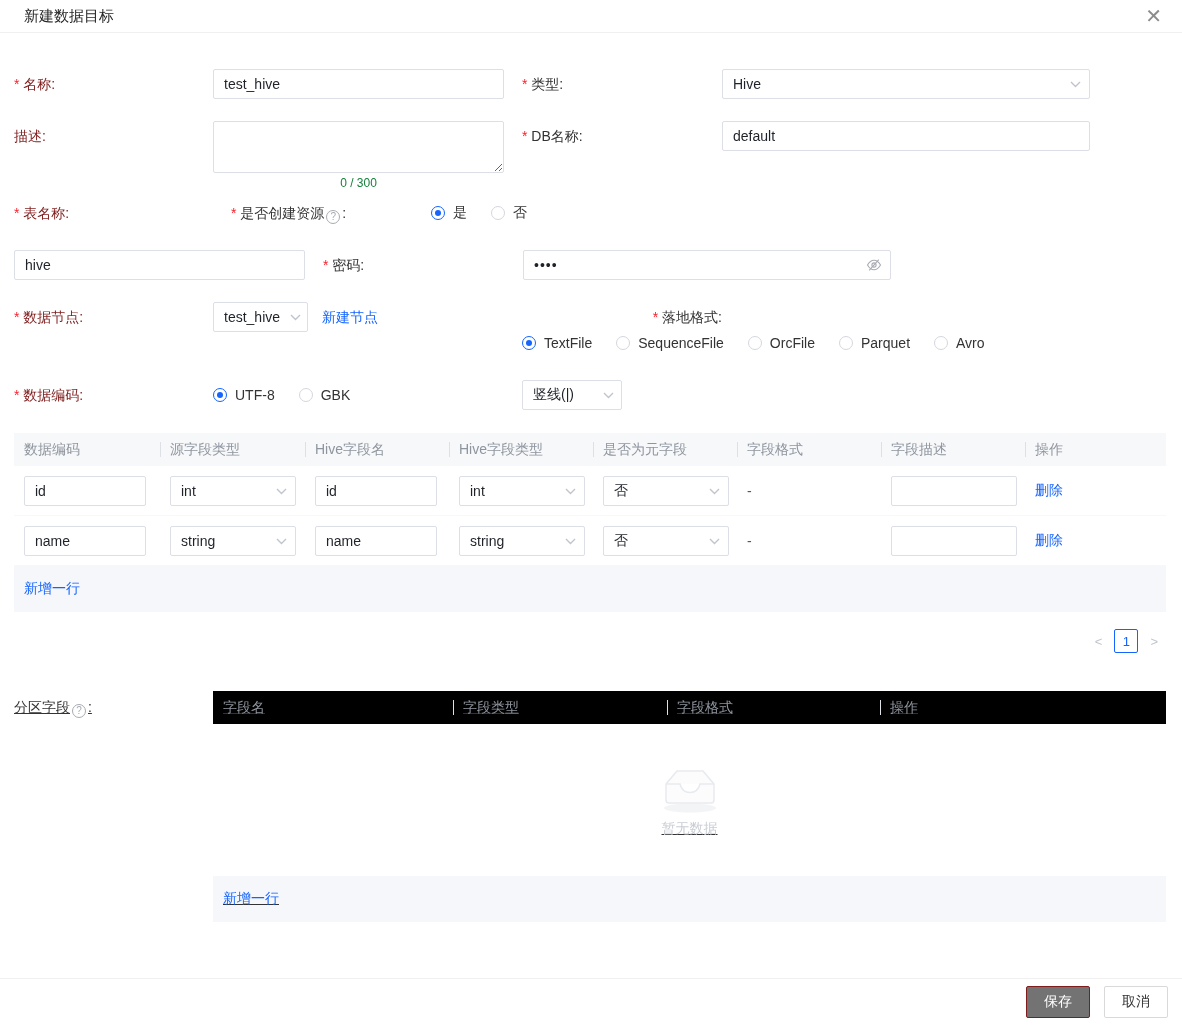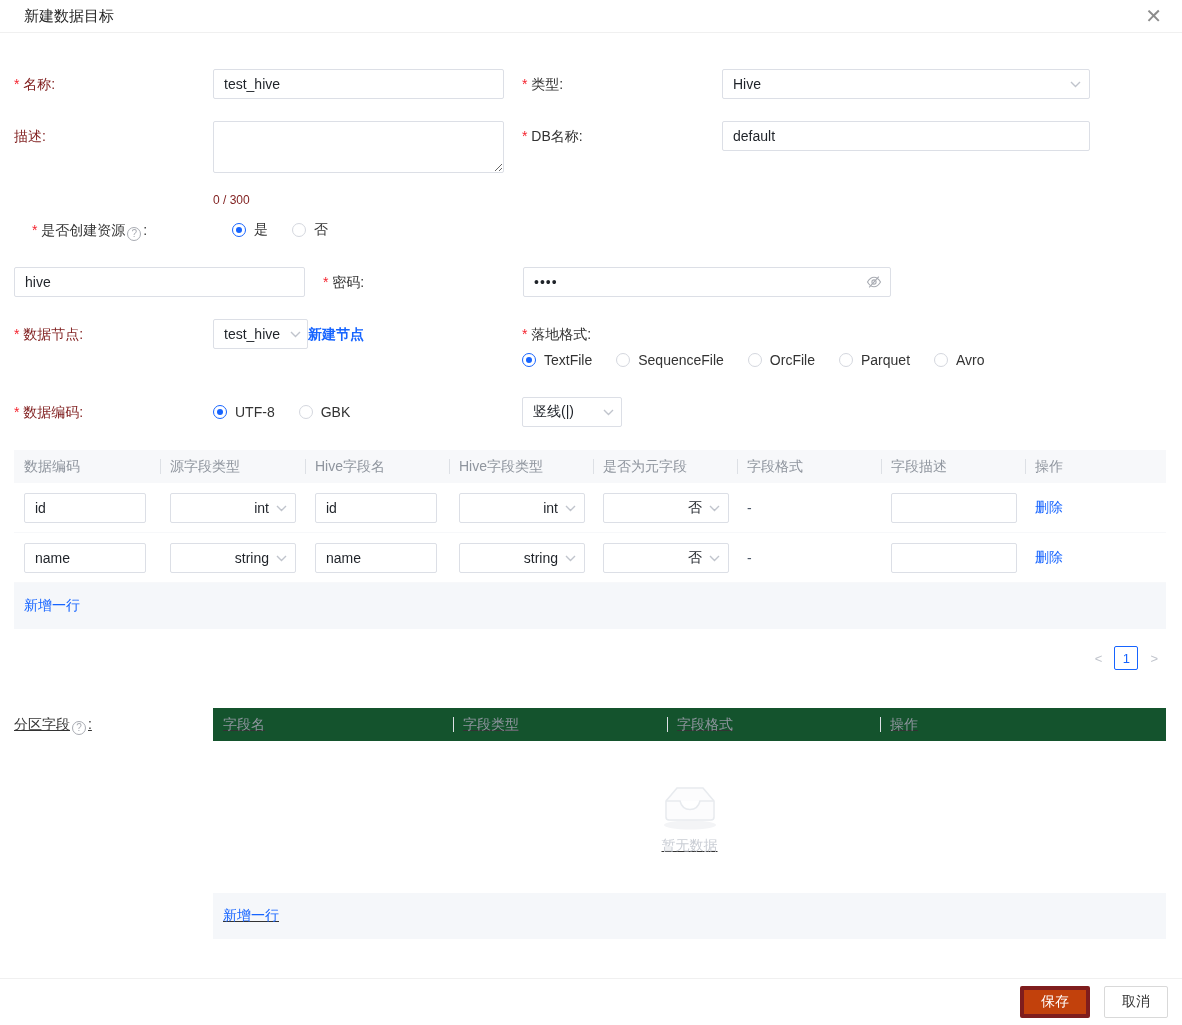--- a/index.html
+++ b/index.html
@@ -17,31 +17,31 @@
   .close-x { position:absolute; right:14px; top:4px; font-size:20px; color:#8c8c8c; cursor:pointer; line-height:24px; padding:0 6px; font-weight:400;}
 
   
   .body { padding: 36px 16px 0 14px; }
   .frow { display:flex; align-items:flex-start; }
   .lbl-l { width:199px; line-height:30px; color:#7f1d1d; }
   .ctl-l { width:291px; }
   .gap   { width:18px; }
   .lbl-r { width:200px; line-height:30px; color:#333; }
   .ctl-r { width:368px; }
-  .rzone { width:586px; }
+  .rzone { width:586px;text-align:right; }
   .req::before { content:"* "; color:#f5222d; }
   .mb22 { margin-bottom:22px; } .mb6 { margin-bottom:6px; }
   .mb26 { margin-bottom:26px; }
 
   
   .inp { width:100%; height:30px; border:1px solid #dcdfe6; border-radius:2px;
          padding:0 10px; font-size:14px; color:#1f2329; outline:none;
          font-family:"Liberation Sans", sans-serif; background:#fff;}
   textarea.inp { height:52px; padding:5px 10px; resize:both; display:block; }
-  .counter { text-align:left; color:#7f1d1d; font-size:12px; line-height:18px; margin-top:18px; }
+  .counter { text-align:center; color:#15803d; font-size:12px; line-height:18px; margin-top:1px; }
   .sel { position:relative; height:30px; border:1px solid #dcdfe6; border-radius:2px;
          background:#fff; display:flex; align-items:center; padding:0 26px 0 10px;
          color:#1f2329; cursor:pointer; }
   .sel .chev { position:absolute; right:8px; top:11px; }
   .pw-wrap { position:relative; }
   .pw-wrap .inp { padding-right:32px; letter-spacing:1px; }
   .eye { position:absolute; right:9px; top:7px; cursor:pointer; }
 
   .radio-group { display:flex; align-items:center; height:22px; }
   .radio { display:flex; align-items:center; margin-right:24px; cursor:pointer; }
@@ -61,47 +61,47 @@
   .ftable { width:1152px; margin-top:23px; }
   .t-header { display:flex; height:33px; background:#f7f8fa; align-items:center; }
   .th { color:#8f959e; font-size:14px; padding-left:10px; position:relative; height:100%;
         display:flex; align-items:center; }
   .th + .th::before { content:""; position:absolute; left:0; top:9px; width:1px; height:15px; background:#dde0e5; }
   .c1{width:146px}.c2{width:145px}.c3{width:144px}.c4{width:144px}
   .c5{width:144px}.c6{width:144px}.c7{width:144px}.c8{width:141px}
   .t-row { display:flex; align-items:center; height:50px; border-bottom:1px solid #f7f8fa; }
   .td { padding-left:10px; }
   .td .inp { width:122px; }
-  .td .sel { width:126px;justify-content:flex-end; }
+  .td .sel { width:126px; }
   .td .inp.desc { width:126px; }
   .dash { color:#4e5969; }
   .t-footer { height:46px; background:#f5f7fa; display:flex; align-items:center; padding-left:10px; }
 
   .pagination { display:flex; justify-content:flex-end; align-items:center; margin-top:17px; height:24px; }
   .pg-arrow { color:#c0c4cc; font-size:13px; padding:0 8px; cursor:pointer; user-select:none; }
   .pg-num { width:24px; height:24px; border:1px solid #1664FF; border-radius:2px; color:#1664FF;
             display:flex; align-items:center; justify-content:center; font-size:13px; cursor:pointer; margin:0 4px;}
 
   
   .partition { display:flex; margin-top:38px;text-decoration:underline; }
   .p-label { width:199px; line-height:33px; color:#333; }
   .ptable { width:953px; }
-  .p-header { display:flex; height:33px; background:#14532d; align-items:center; }
+  .p-header { display:flex; height:33px; background:#000000; align-items:center; }
   .pc1{width:240px}.pc2{width:214px}.pc3{width:213px}.pc4{width:286px}
   .p-empty { height:152px; display:flex; flex-direction:column; align-items:center; justify-content:center; }
   .empty-text { color:#c9cdd4; margin-top:6px; }
   .p-footer { height:46px; background:#f5f7fa; display:flex; align-items:center; padding-left:10px; }
 
   
   .modal-footer { position:absolute; left:0; right:0; bottom:0; height:47px;
                   border-top:1px solid #f0f0f0; display:flex; align-items:center;
                   justify-content:flex-end; padding-right:14px; background:#fff;}
   .btn { height:32px; border-radius:2px; font-size:14px; padding:0 17px; cursor:pointer;
          font-family:"Liberation Sans", sans-serif; }
-  .btn-primary { background:#c2410c; color:#fff; border:4px solid #7f1d1d; margin-right:14px; }
+  .btn-primary { background:#737373; color:#fff; border:1px solid #7f1d1d; margin-right:14px; }
   .btn-default { background:#fff; color:#333; border:1px solid #d9d9d9; }
 </style>
 </head>
 <body>
 
 <div class="modal">
 
   <div class="modal-header">
     <div class="modal-title">新建数据目标</div>
     <div class="close-x">✕</div>
@@ -133,20 +133,21 @@
         <div class="counter">0 / 300</div>
       </div>
       <div class="gap"></div>
       <div class="lbl-r req">DB名称:</div>
       <div class="ctl-r">
         <input class="inp" value="default" style="">
       </div>
     </div>
 
     <div class="frow mb22">
+      <div class="lbl-l req">表名称:</div>
       <div class="gap"></div>
       <div class="lbl-r req"><span>是否创建资源</span><span class="qicon">?</span><span>:</span></div>
       <div class="ctl-r" style="padding-top:4px;">
         <div class="radio-group">
           <span class="radio">
             <span class="rdot on"></span>
             <span class="rlabel">是</span>
           </span>
           <span class="radio">
             <span class="rdot"></span>
@@ -174,21 +175,21 @@
 
     <div class="frow mb26">
       <div class="lbl-l req">数据节点:</div>
       <div class="ctl-l" style="display:flex; align-items:center;">
         <div class="sel" style="width:95px; padding-right:20px;">
           <span>test_hive</span>
           <svg class="chev" style="right:6px" width="11" height="7" viewBox="0 0 11 7">
               <polyline points="1,1 5.5,5.5 10,1" fill="none" stroke="#c0c4cc" stroke-width="1.4"></polyline>
             </svg>
         </div>
-        <a class="link" style="line-height:30px;font-weight:bold;">新建节点</a>
+        <a class="link" style="margin-left:14px; line-height:30px;">新建节点</a>
       </div>
       <div class="gap"></div>
       <div class="rzone">
         <div class="lbl-r req">落地格式:</div>
         <div class="radio-group" style="">
           <span class="radio">
             <span class="rdot on"></span>
             <span class="rlabel">TextFile</span>
           </span>
           <span class="radio">

